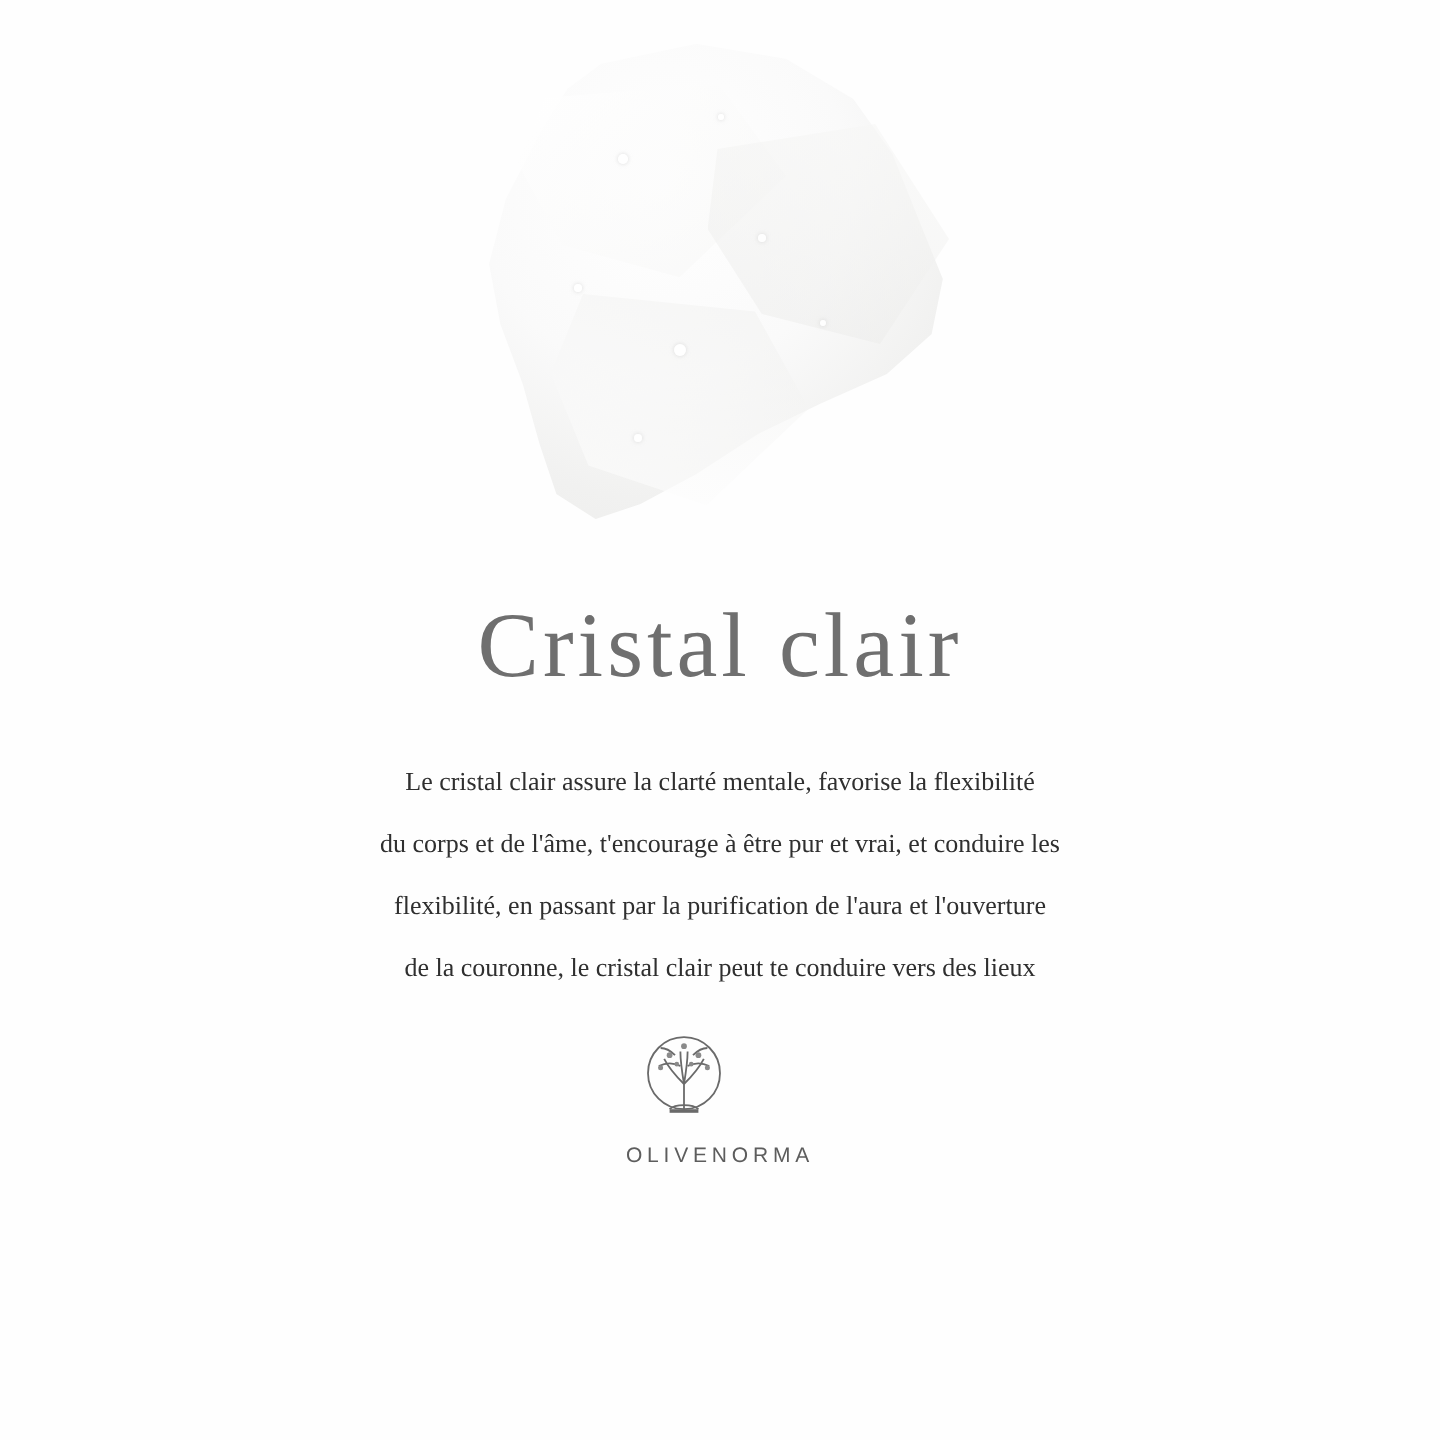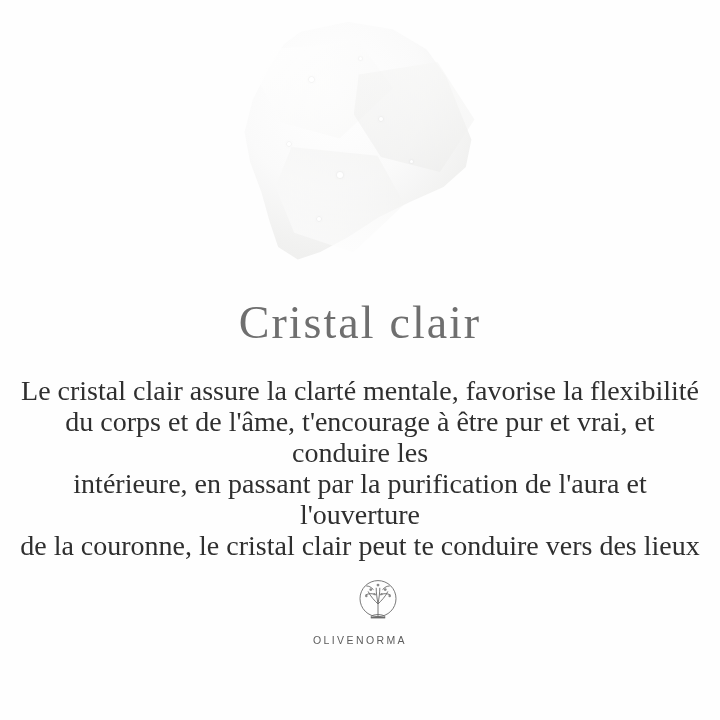--- a/index.html
+++ b/index.html
@@ -102,32 +102,32 @@
     text-align: center;
     font-weight: normal;
   }
 
   
   .body-text {
     width: 680px;
     margin-top: 26px;
     text-align: center;
     font-family: "Liberation Serif", serif;
-    font-size: 28px;
+    font-size: 13px;
     line-height: 31px;
     color: #2f2f2f;
   }
   .body-text .ln { display: block; }
 
   
   .logo-area {
     margin-top: 16px;
     display: flex;
     flex-direction: column;
-    align-items: flex-end;
+    align-items: flex-start;
   }
   .logo-mark {
     width: 58px;
     height: 54px;
   }
   .logo-text {
     margin-top: 3px;
     font-family: "Liberation Sans", sans-serif;
     font-size: 10.5px;
     letter-spacing: 2.4px;
@@ -156,21 +156,21 @@
   </div>
 
   <h1 class="title">
     <span>Cristal</span><span class="gap"></span><span>clair</span>
   </h1>
 
 
   <div class="body-text">
     <span class="ln">Le cristal clair assure la clarté mentale, favorise la flexibilité</span>
     <span class="ln">du corps et de l'âme, t'encourage à être pur et vrai, et conduire les</span>
-    <span class="ln">intérieure, en passant par la purification de l'aura et l'ouverture</span>
+    <span class="ln">flexibilité, en passant par la purification de l'aura et l'ouverture</span>
     <span class="ln">de la couronne, le cristal clair peut te conduire vers des lieux</span>
   </div>
 
   <div class="logo-area">
     <svg class="logo-mark" viewBox="0 0 64 60">
       <g stroke="#6a6a6a" stroke-width="1" fill="none">
         <circle cx="32" cy="24" r="20"></circle>
         <path d="M32 44 L32 30"></path>
         <path d="M32 30 C28 26 24 22 21 16"></path>
         <path d="M32 30 C36 26 40 22 43 16"></path>

